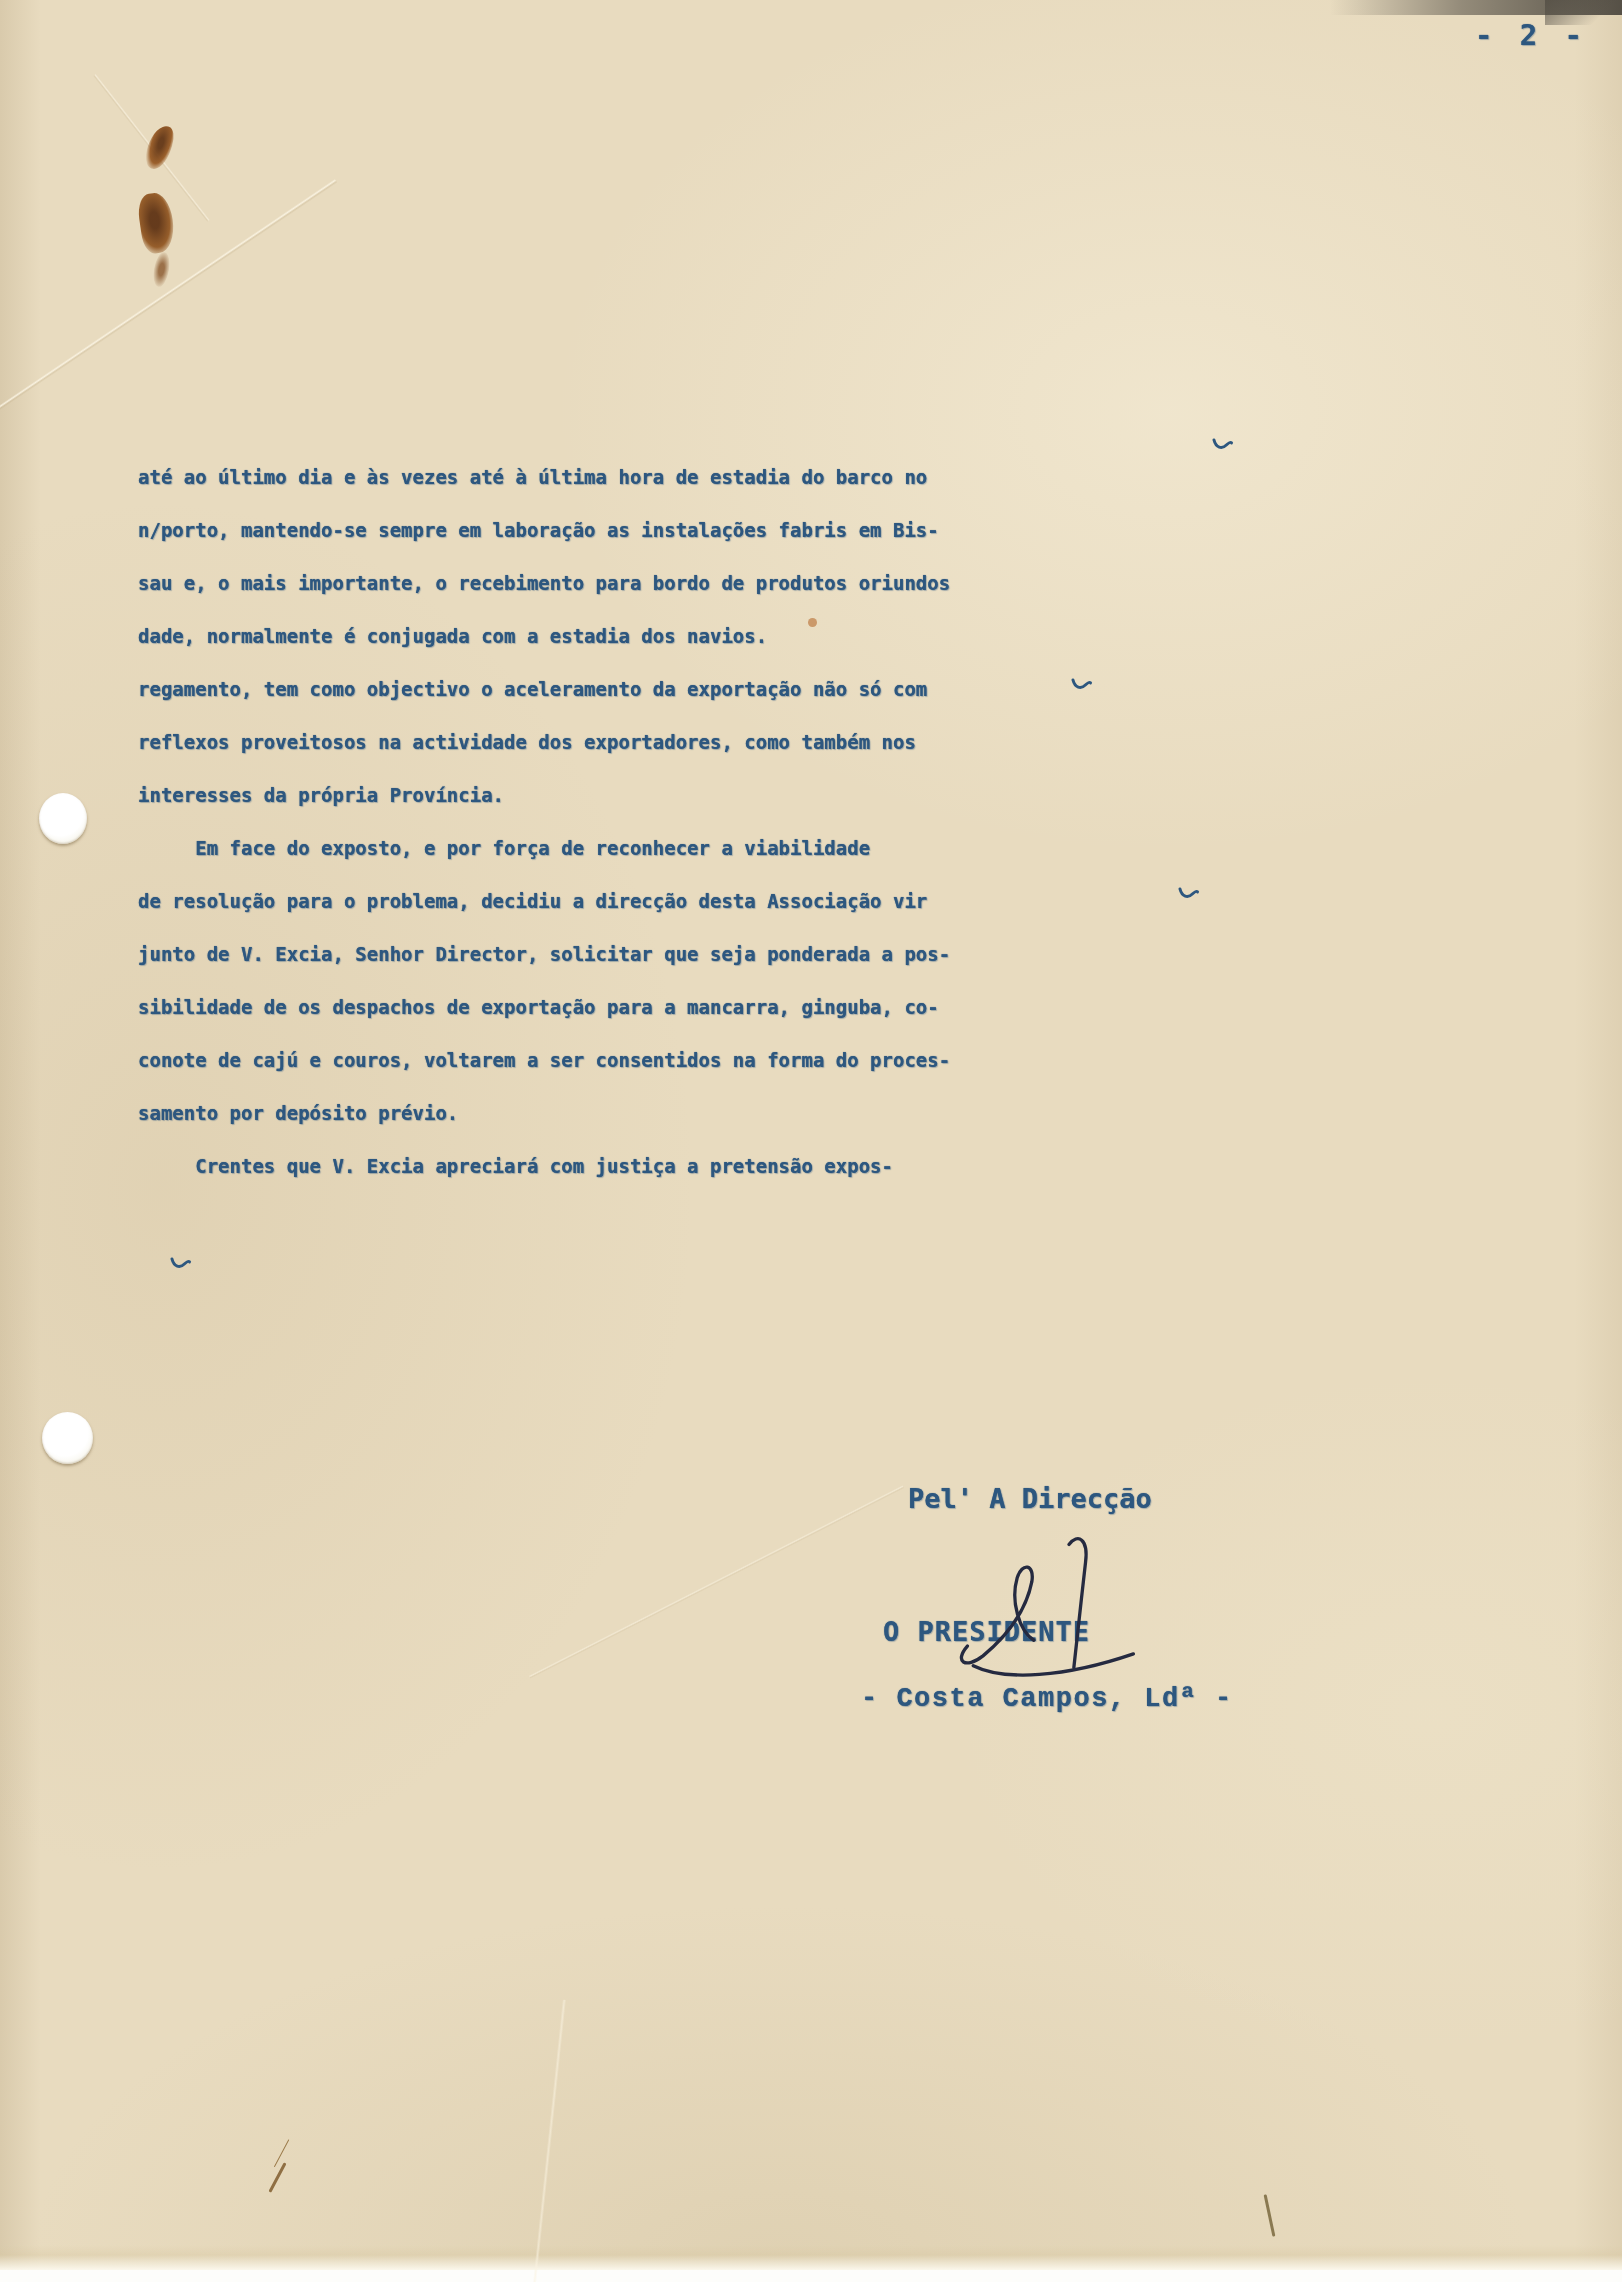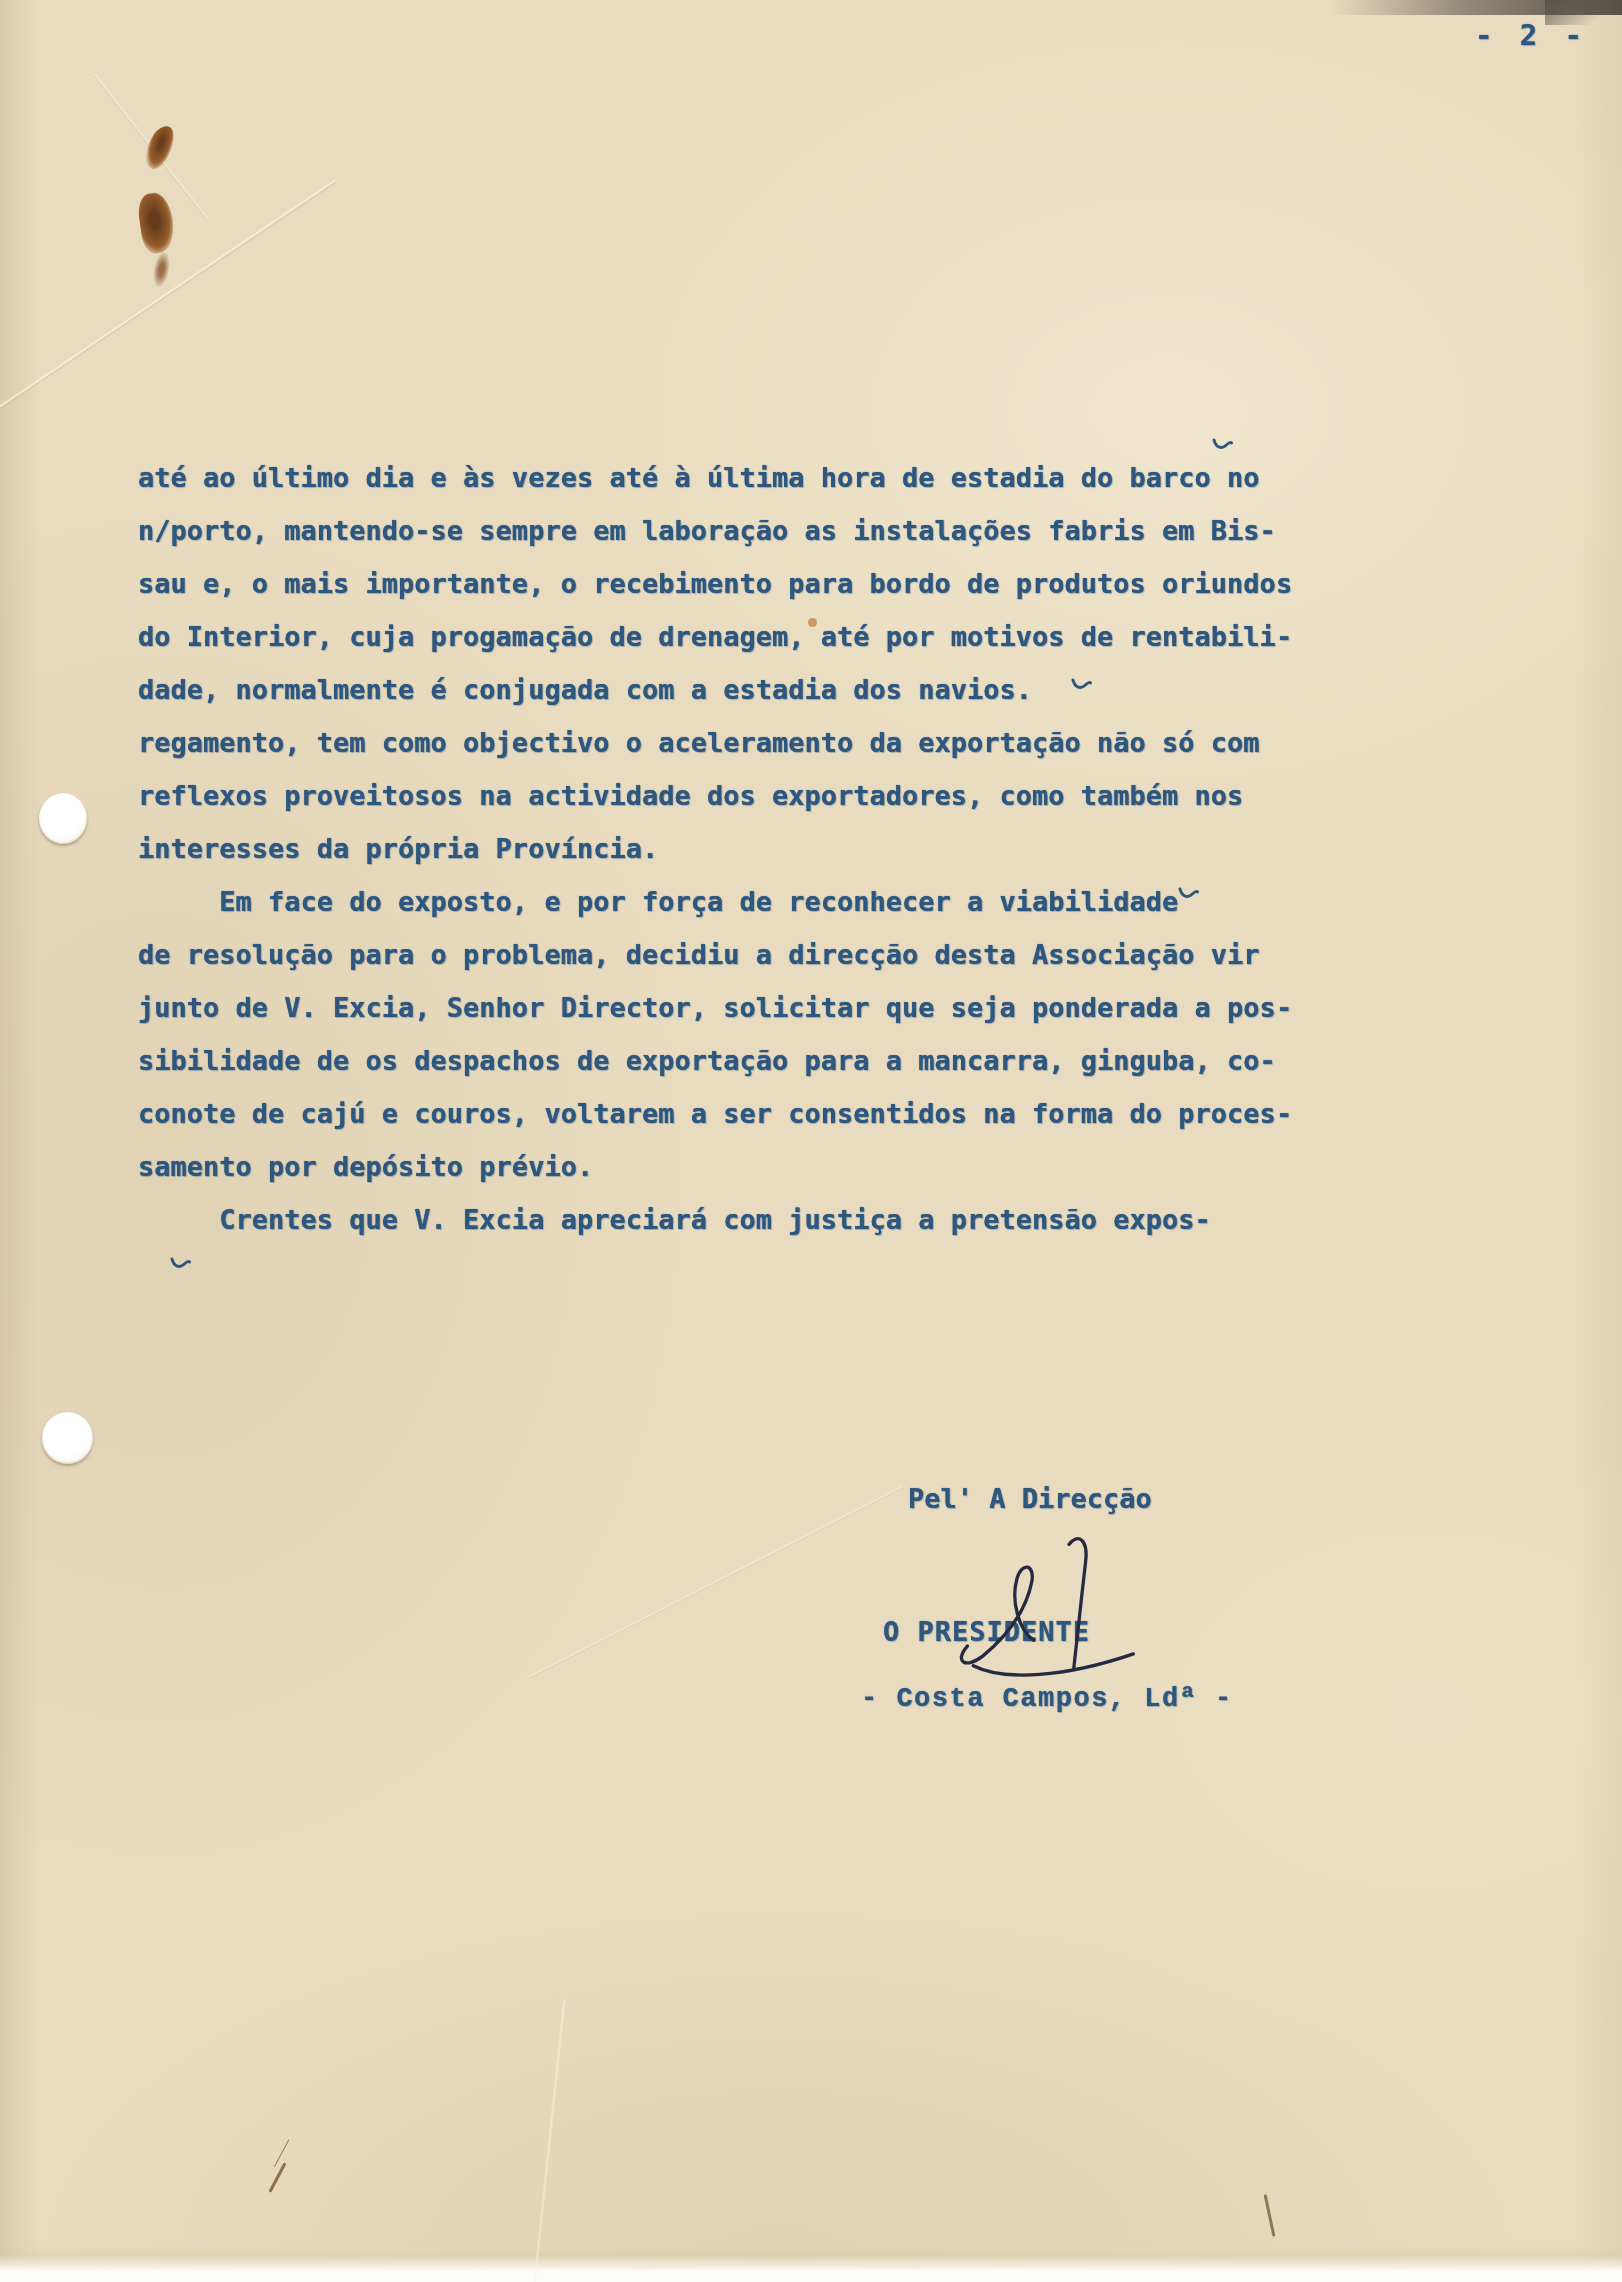--- a/index.html
+++ b/index.html
@@ -62,21 +62,21 @@
              box-shadow: -7.8px -23.4px 0 -1px #8a6530; opacity: .8; }
   .speck-2 { left: 1268px; top: 2194px; width: 2.9px; height: 43px; transform: rotate(-12deg); border-radius: 2px; opacity: .75; background:#6b5a2e; }
   .speck-3 { left: 808px; top: 618px; width: 8.8px; height: 8.8px; border-radius: 50%; background: #b06020; opacity: .55; }
   
   .ink { color: #2d577f; font-weight: bold; text-shadow: 0 0 1px rgba(40,82,125,0.85), 1px 1px 1px rgba(40,82,125,0.30); }
   .page-number {
     position: absolute; left: 1475px; top: 17.6px;
     font-size: 29px; letter-spacing: 4.9px; white-space: pre;
   }
   .text-block { position: absolute; left: 138px; top: 451px; width: 1229px; }
-  .line { font-size: 27px; line-height: 53px; white-space: pre; }
+  .line { font-size: 19px; line-height: 53px; white-space: pre; }
   .sig-line { position: absolute; font-size: 27px; white-space: pre; }
   .sig-by      { left: 908px;  top: 1483px; text-align: right; }
   .sig-role    { left: 883px;  top: 1616px; letter-spacing: 1px; }
   .sig-company { left: 861px;  top: 1684px; letter-spacing: 1.5px; font-family: Liberation Mono, monospace; }
   .signature-svg { position: absolute; left: 858px; top: 1521px; }
   .squig { position: absolute; }
 </style>
 </head>
 <body>
 
@@ -101,21 +101,20 @@
   <div class="speck speck-1"></div>
   <div class="speck speck-2"></div>
   <div class="speck speck-3"></div>
 
   <div class="ink page-number">- 2 -</div>
 
   <div class="text-block ink">
     <div class="line">até ao último dia e às vezes até à última hora de estadia do barco no</div>
     <div class="line">n/porto, mantendo-se sempre em laboração as instalações fabris em Bis-</div>
     <div class="line">sau e, o mais importante, o recebimento para bordo de produtos oriundos</div>
-    <div class="line">do Interior, cuja progamação de drenagem, até por motivos de rentabili-</div>
     <div class="line">dade, normalmente é conjugada com a estadia dos navios.</div>
     <div class="line">regamento, tem como objectivo o aceleramento da exportação não só com</div>
     <div class="line">reflexos proveitosos na actividade dos exportadores, como também nos</div>
     <div class="line">interesses da própria Província.</div>
     <div class="line">     Em face do exposto, e por força de reconhecer a viabilidade</div>
     <div class="line">de resolução para o problema, decidiu a direcção desta Associação vir</div>
     <div class="line">junto de V. Excia, Senhor Director, solicitar que seja ponderada a pos-</div>
     <div class="line">sibilidade de os despachos de exportação para a mancarra, ginguba, co-</div>
     <div class="line">conote de cajú e couros, voltarem a ser consentidos na forma do proces-</div>
     <div class="line">samento por depósito prévio.</div>

